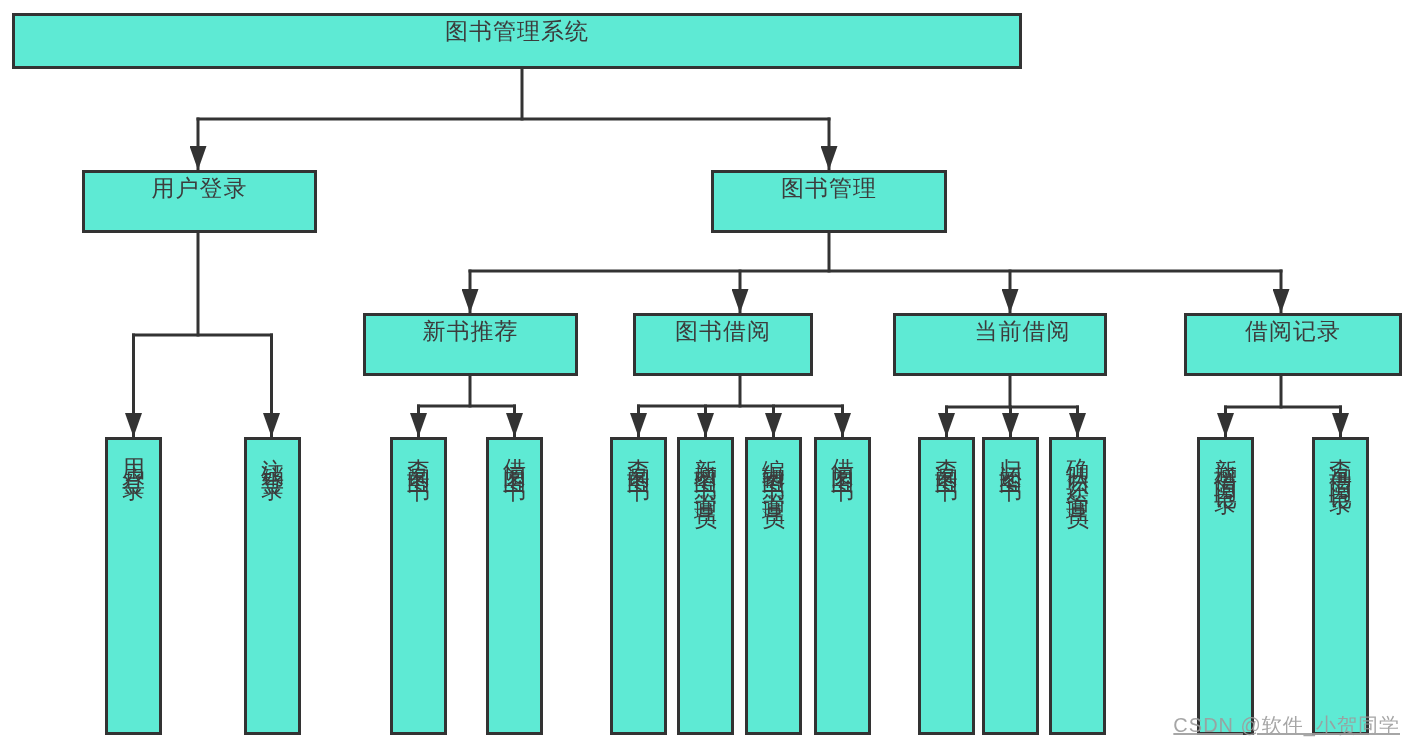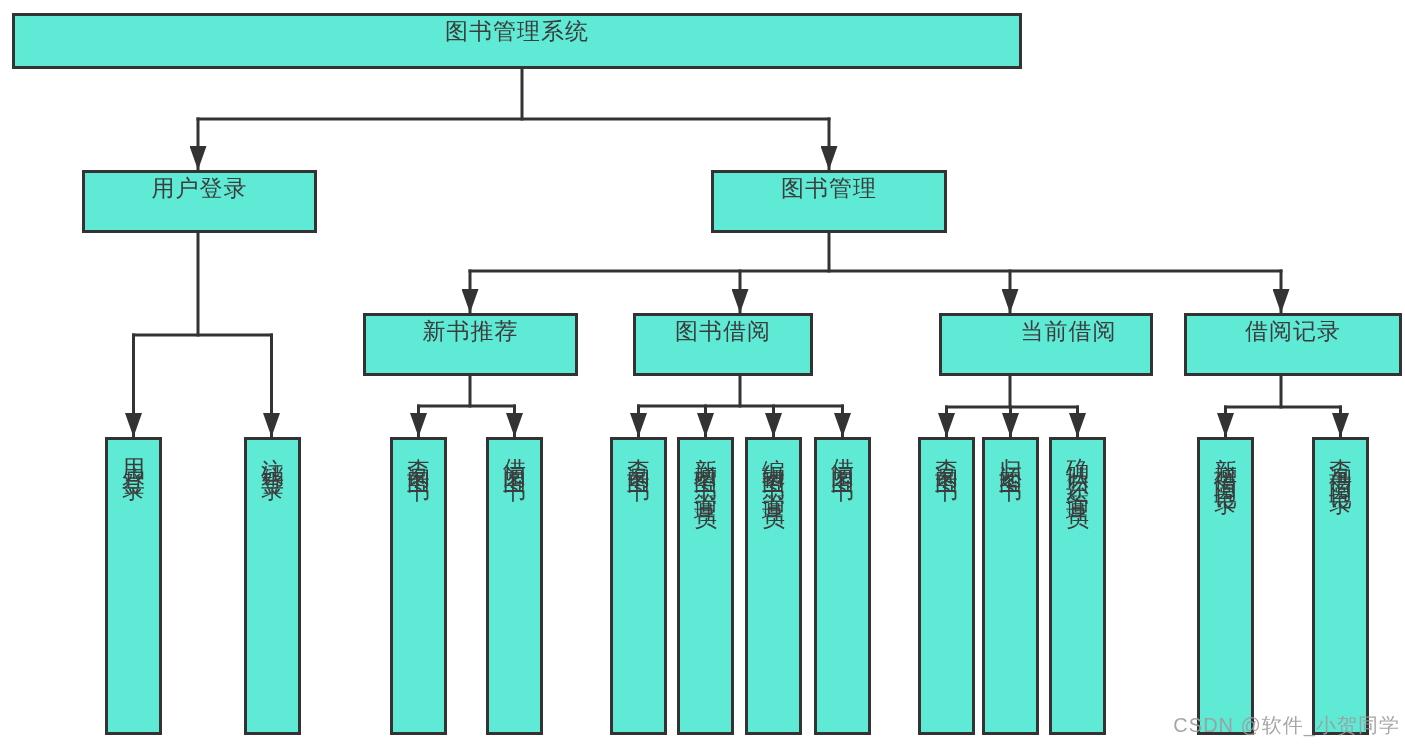--- a/index.html
+++ b/index.html
@@ -18,20 +18,21 @@
   }
   .h-node .lbl{font-size:23px;letter-spacing:1px;white-space:nowrap;}
   .v-node .lbl{
     writing-mode:vertical-rl;text-orientation:mixed;
     font-size:23px;letter-spacing:7px;line-height:1.0;
   }
   .watermark{
     position:absolute;z-index:3;right:5px;top:712px;
     font-size:20px;color:#9d9d9d;letter-spacing:1px;white-space:nowrap;
     opacity:0.9;
+    text-decoration:underline;
   }
 </style>
 </head>
 <body>
 
 <div id="stage">
 
   <svg id="connector-layer" width="1405" height="747" viewBox="0 0 1405 747">
     <defs>
       <marker id="arrow" markerUnits="userSpaceOnUse" markerWidth="24" markerHeight="17" refX="24" refY="8.5" orient="auto" viewBox="0 0 24 17">
@@ -92,21 +93,21 @@
   <div class="node h-node" style="left:363px;top:313px;width:215px;height:63px;">
     <span class="lbl">新书推荐</span>
   </div>
 
   <div class="node h-node" style="left:711px;top:170px;width:236px;height:63px;">
     <span class="lbl">图书管理</span>
   </div>
   <div class="node h-node" style="left:633px;top:313px;width:180px;height:63px;">
     <span class="lbl">图书借阅</span>
   </div>
-  <div class="node h-node" style="left:939px;top:313px;width:214px;height:63px;padding-left:45px;">
+  <div class="node h-node" style="left:893px;top:313px;width:214px;height:63px;padding-left:45px;">
     <span class="lbl">当前借阅</span>
   </div>
   <div class="node h-node" style="left:1172px;top:313px;width:218px;height:63px;margin-left:12px;">
     <span class="lbl">借阅记录</span>
   </div>
 
   <div class="node v-node" style="left:105px;top:437px;width:57px;height:298px;">
     <span class="lbl">用户登录</span>
   </div>
   <div class="node v-node" style="left:244px;top:437px;width:57px;height:298px;">

